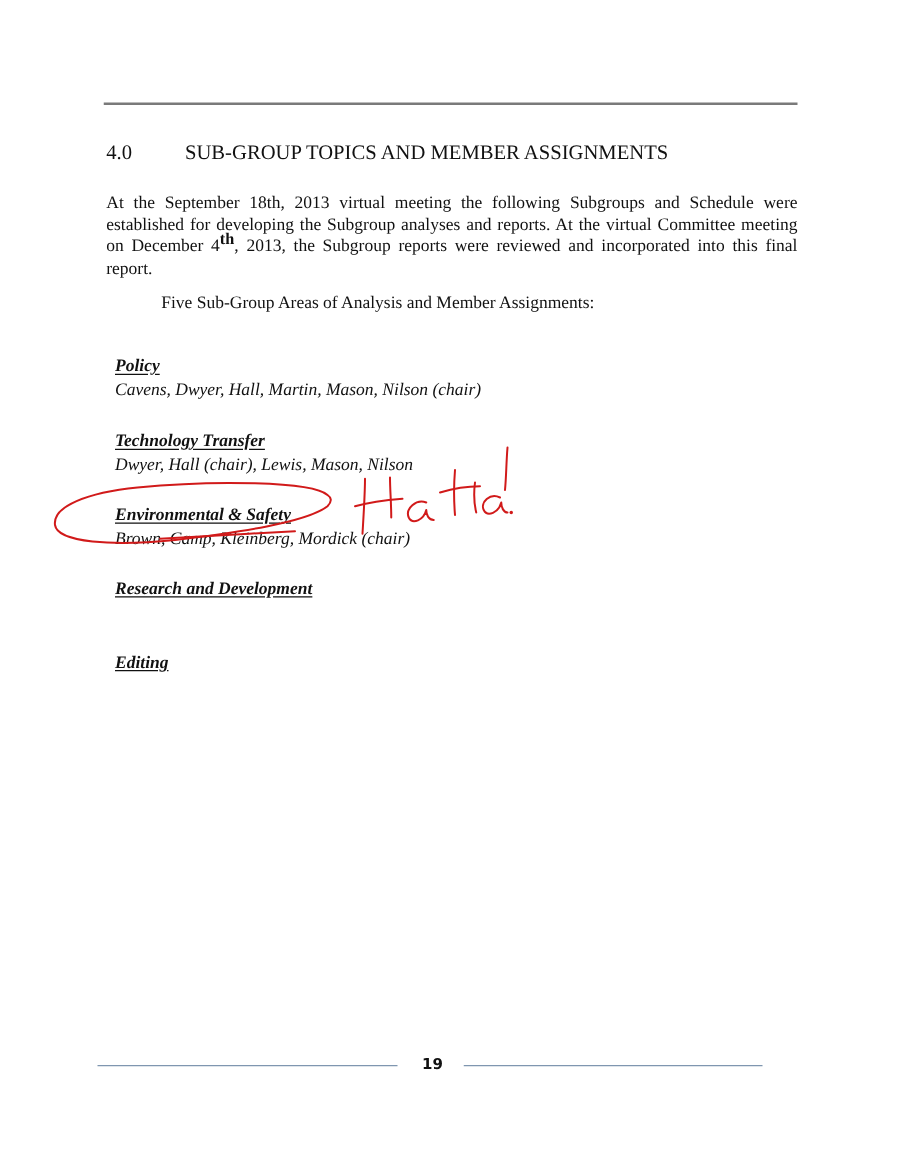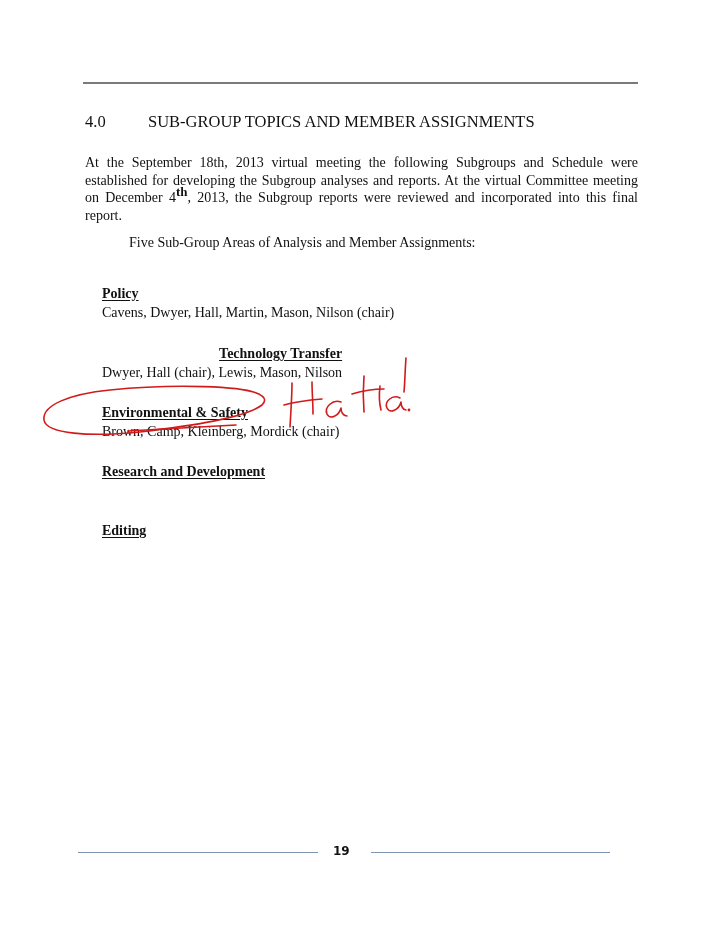--- a/index.html
+++ b/index.html
@@ -52,23 +52,24 @@
     .subhead {
       position: absolute;
       left: 85px;
       top: 235px;
       font-size: 14px;
       font-weight: normal;
       margin-left: 44px;
     }
     .group {
       position: absolute;
-      left: 102px;
+      left: 92px;
       font-size: 14px;
       line-height: 19px;
+      font-style: italic;
     }
     .group .title {
       font-weight: bold;
       text-decoration: underline;
       text-underline-offset: 2px;
     }
     .group .members {
       white-space: nowrap;
     }
     .annotation {
@@ -85,21 +86,21 @@
       height: 0;
       border-top: 1px solid #7f96b0;
     }
     .footer-line.left { left: 78px; width: 240px; }
     .footer-line.right { left: 371px; width: 239px; }
     .page-number {
       position: absolute;
       left: 333px;
       top: 844px;
       width: 26px;
-      text-align: left;
+      text-align: center;
       font-family: "DejaVu Sans", sans-serif;
       font-weight: bold;
       font-size: 12px;
     }
   </style>
 </head>
 <body>
 
 <div class="top-rule"></div>
 
@@ -109,21 +110,21 @@
 
 <div class="intro"><span>At the September 18th, 2013 virtual meeting the following Subgroups and Schedule were established for developing the Subgroup analyses and reports.  At the virtual Committee meeting on December 4</span><sup>th</sup><span>, 2013, the Subgroup reports were reviewed and incorporated into this final report.</span></div>
 
 <div class="subheading subhead">Five Sub-Group Areas of Analysis and Member Assignments:</div>
 
 <div class="group" style="top:284px;">
   <div class="title">Policy</div>
   <div class="members">Cavens, Dwyer, Hall, Martin, Mason, Nilson (chair)</div>
 </div>
 
-<div class="group" style="top:344px;text-align:right;">
+<div class="group" style="top:344px;">
   <div class="title">Technology Transfer</div>
   <div class="members">Dwyer, Hall (chair), Lewis, Mason, Nilson</div>
 </div>
 
 <div class="group" style="top:403px;">
   <div class="title">Environmental &amp; Safety</div>
   <div class="members">Brown, Camp, Kleinberg, Mordick (chair)</div>
 </div>
 
 <div class="group" style="top:462px;">

